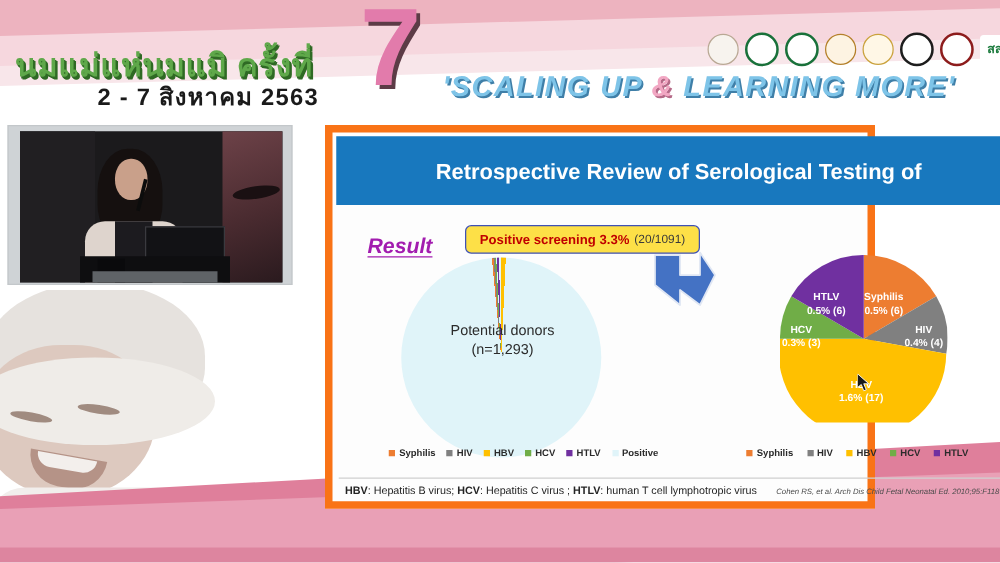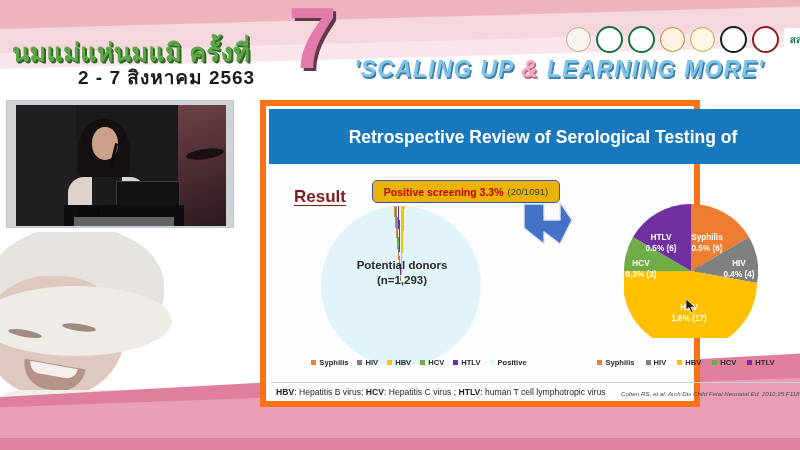--- a/index.html
+++ b/index.html
@@ -88,42 +88,42 @@
               transform:rotate(-2.1deg);transform-origin:left top;}
   .pink-foot{position:absolute;left:0;top:438px;width:800px;height:12px;background:#dd859f;}
 
   
   .slide{position:absolute;left:240px;top:100px;width:440px;height:307px;background:#fdfdfd;
          border:6px solid #f97316;box-sizing:border-box;margin-left:20px;}
   .slide-title{position:absolute;left:3px;top:3px;width:548px;height:55px;background:#1878be;
                color:#ffffff;font-size:17.5px;font-weight:bold;line-height:26px;text-align:center;
                display:flex;flex-direction:column;align-items:center;justify-content:center;}
 
-  .result-label{position:absolute;left:28px;top:81px;font-size:17px;font-weight:bold;color:#7f1d1d;
-                text-decoration:underline;text-underline-offset:3px;}
-
-  .callout{position:absolute;left:106px;top:74px;width:186px;height:21px;background:#eab308;
+  .result-label{position:absolute;left:28px;top:81px;font-size:17px;font-weight:bold;color:#a21caf;
+                text-decoration:underline;text-underline-offset:3px;font-style:italic;}
+
+  .callout{position:absolute;left:106px;top:74px;width:186px;height:21px;background:#fde047;
            border:1.4px solid #3f51b5;border-radius:5px;display:flex;align-items:center;
            justify-content:center;gap:4px;}
   .callout .pct{font-size:10.5px;font-weight:bold;color:#c00000;white-space:nowrap;}
   .callout .frac{font-size:9.5px;color:#3a3a3a;white-space:nowrap;}
 
   .blue-arrow{position:absolute;left:256px;top:92px;width:52px;height:50px;}
 
   
   .pieL{position:absolute;left:55px;top:100px;width:160px;height:160px;border-radius:50%;
         background:#e0f4f9;}
   .sliceL{position:absolute;left:55px;top:100px;width:160px;height:160px;border-radius:50%;}
   .sl-hbv{background:conic-gradient(from 0deg,#ffc000 0deg 2.6deg,transparent 2.6deg);}
   .sl-htlv{background:conic-gradient(from 357.5deg,#7030a0 0deg 1.2deg,transparent 1.2deg);}
   .sl-hcv{background:conic-gradient(from 356.3deg,#70ad47 0deg 0.8deg,transparent 0.8deg);}
   .sl-hiv{background:conic-gradient(from 355.5deg,#808080 0deg 0.9deg,transparent 0.9deg);}
   .sl-syph{background:conic-gradient(from 354.6deg,#ed7d31 0deg 0.9deg,transparent 0.9deg);}
   .pieL-label{position:absolute;left:68px;top:152px;width:136px;text-align:center;
-              font-size:11.5px;font-weight:bold;color:#2b2b2b;line-height:15px;}
+              font-size:11.5px;font-weight:normal;color:#2b2b2b;line-height:15px;}
 
   .legendL{position:absolute;left:28px;top:252px;width:250px;display:flex;align-items:center;
            justify-content:center;gap:9px;font-size:7.6px;color:#2b2b2b;font-weight:bold;}
   .legendR{position:absolute;left:300px;top:252px;width:240px;display:flex;align-items:center;
            justify-content:center;gap:11px;font-size:7.6px;color:#2b2b2b;font-weight:bold;}
   .lg{display:flex;align-items:center;gap:3px;white-space:nowrap;}
   .sw{width:5px;height:5px;display:inline-block;}
 
   
   .pieR-title{position:absolute;left:312px;top:78px;width:230px;text-align:center;font-size:12.5px;

